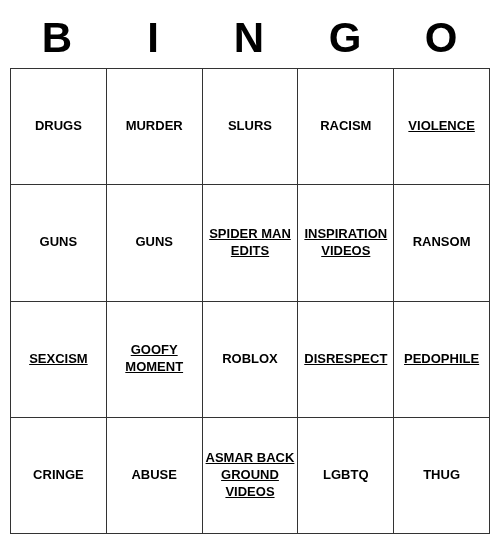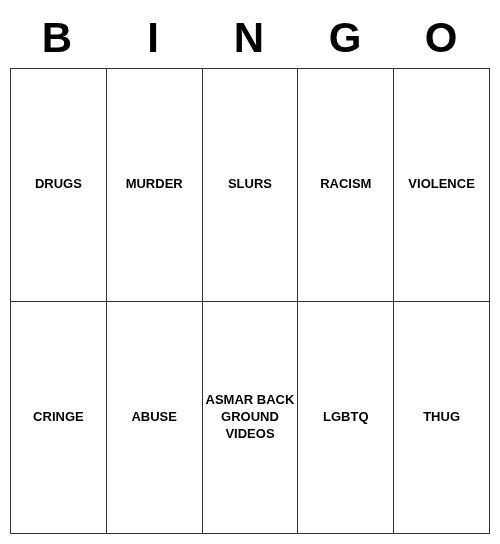--- a/index.html
+++ b/index.html
@@ -61,20 +61,21 @@
       font-style: italic;
       font-weight: bold !important;
     }
 
     .large-text {
       font-size: 18px;
     }
 
     .small-text {
       font-size: 11px;
+      text-decoration: underline;
     }
   </style>
 </head>
 <body>
 
 <div class="bingo-title">
 <span>B</span>
     <span>I</span>
     <span>N</span>
     <span>G</span>
@@ -84,20 +85,34 @@
 <table class="bingo-grid">
   <tbody id="grid-body">
   <tr>
         <td class="large-text">DRUGS</td>
         <td>MURDER</td>
         <td class="large-text">SLURS</td>
         <td>RACISM</td>
         <td class="small-text">VIOLENCE</td>
       </tr>
       <tr>
+        <td class="large-text">GUNS</td>
+        <td class="large-text">GUNS</td>
+        <td class="small-text">SPIDER MAN EDITS</td>
+        <td class="small-text">INSPIRATION VIDEOS</td>
+        <td>RANSOM</td>
+      </tr>
+      <tr>
+        <td class="small-text">SEXCISM</td>
+        <td class="small-text">GOOFY MOMENT</td>
+        <td>ROBLOX</td>
+        <td class="small-text">DISRESPECT</td>
+        <td class="small-text">PEDOPHILE</td>
+      </tr>
+      <tr>
         <td class="large-text">CRINGE</td>
         <td class="large-text">ABUSE</td>
         <td class="small-text">ASMAR BACK GROUND VIDEOS</td>
         <td>LGBTQ</td>
         <td class="large-text">THUG</td>
       </tr>
     </tbody>
 </table>
 
 </body></html>

